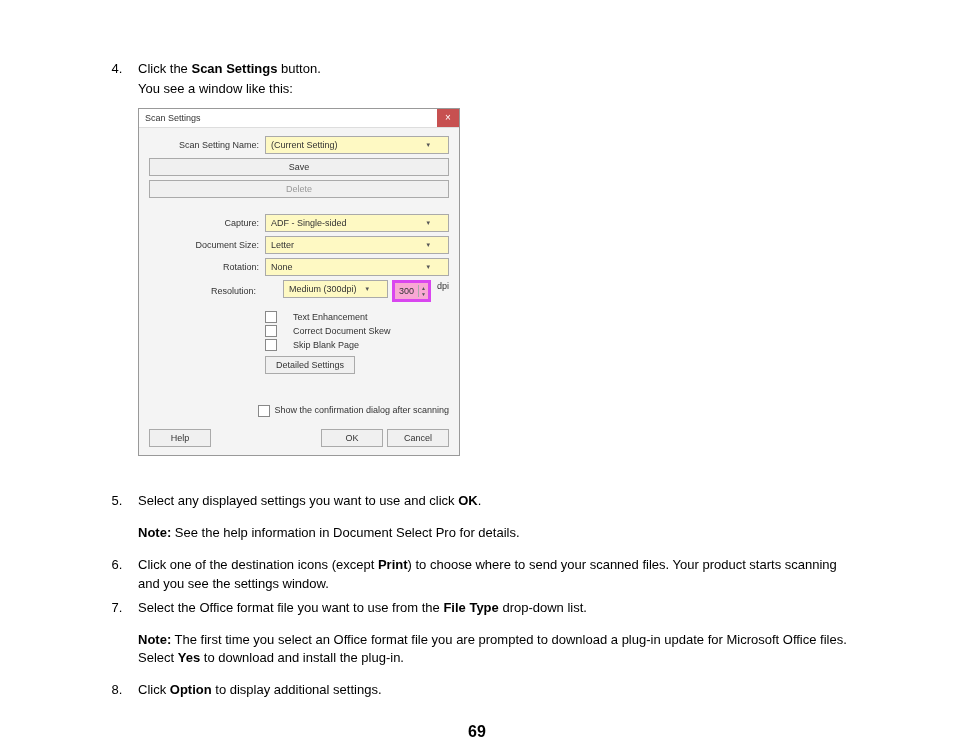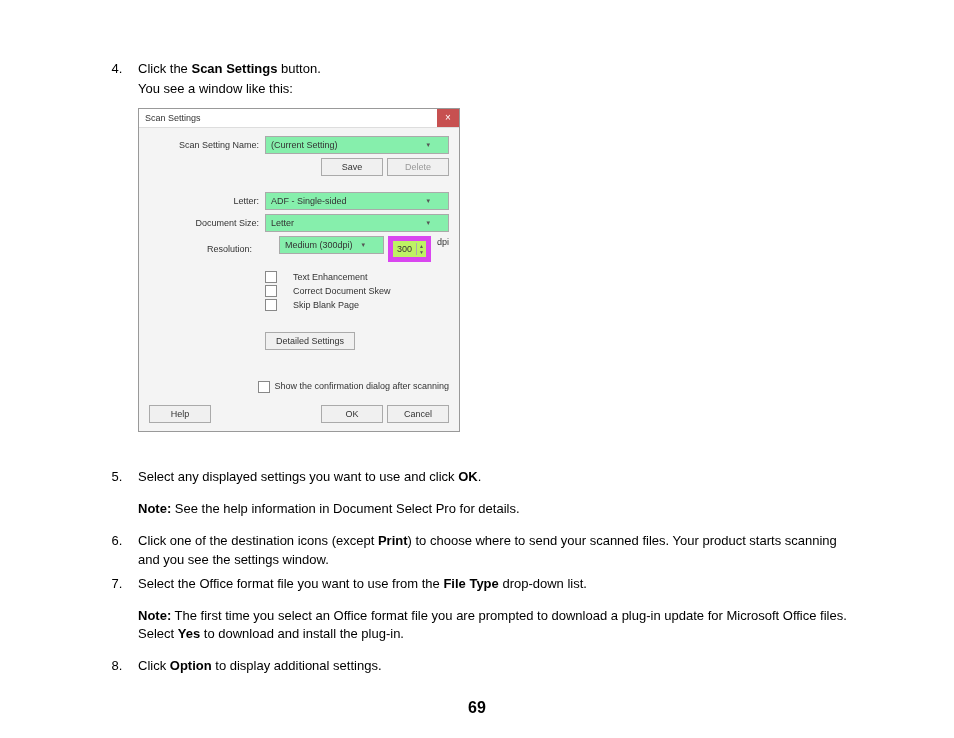--- a/index.html
+++ b/index.html
@@ -85,21 +85,21 @@
   }
   .form-control {
     flex: 1;
     display: flex;
     align-items: center;
   }
   .dropdown {
     flex: 1;
     height: 16px;
     border: 1px solid #aaa;
-    background: #86efac;
+    background: #fef9c3;
     display: flex;
     align-items: center;
     justify-content: space-between;
     padding: 0 18px 0 5px;
     font-size: 9px;
   }
   .dropdown.small {
     flex: none;
     width: 80px;
   }
@@ -119,45 +119,46 @@
     min-width: 40px;
   }
   .btn.disabled {
     color: #999;
   }
   .save-row {
     display: flex;
     justify-content: flex-end;
     gap: 4px;
     margin: 2px 0 16px 0;
+    flex-direction: column;
   }
   .section2 {
     padding-left: 20px;
   }
   .res-row {
     display: flex;
     align-items: flex-start;
     gap: 4px;
     margin-left: 21px;
   }
   .spinner {
     display: flex;
     align-items: center;
     height: 16px;
-    border: 5px solid #d946ef;
-    background: #bef264;
+    border: 3px solid #d946ef;
+    background: #f9a8d4;
   }
   .spinner-num { padding: 0 4px; font-size: 9px; }
   .spinner-btns { display: flex; flex-direction: column; border-left: 1px solid #aaa; }
   .spinner-btns div { font-size: 5px; line-height: 6px; padding: 0 2px; color: #555; }
   .unit { font-size: 9px; margin-left: 2px; }
   .checks { margin-top: 4px; }
   .check-row { display: flex; align-items: center; gap: 16px; height: 14px; }
   .checkbox { width: 10px; height: 10px; border: 1px solid #888; background: #fff; flex-shrink: 0; }
-  .detailed { margin-top: 20px; }
+  .detailed { margin-top: 4px; }
   .confirm-row {
     display: flex;
     justify-content: flex-end;
     align-items: center;
     gap: 4px;
     margin-top: 30px;
     font-size: 9px;
   }
   .footer-row {
     display: flex;
@@ -199,33 +200,42 @@
               </div>
             </div>
           </div>
           <div class="save-row">
             <div class="btn">Save</div>
             <div class="btn disabled">Delete</div>
           </div>
 
           <div class="section2">
             <div class="form-row">
-              <div class="form-label narrow">Letter:</div>
+              <div class="form-label narrow">Capture:</div>
               <div class="form-control">
                 <div class="dropdown">
                   <span>ADF - Single-sided</span>
                   <span class="chevron">▾</span>
                 </div>
               </div>
             </div>
             <div class="form-row">
               <div class="form-label narrow">Document Size:</div>
               <div class="form-control">
                 <div class="dropdown">
                   <span>Letter</span>
+                  <span class="chevron">▾</span>
+                </div>
+              </div>
+            </div>
+            <div class="form-row">
+              <div class="form-label narrow">Rotation:</div>
+              <div class="form-control">
+                <div class="dropdown">
+                  <span>None</span>
                   <span class="chevron">▾</span>
                 </div>
               </div>
             </div>
             <div class="form-row">
               <div class="form-label narrow">Resolution:</div>
               <div class="form-control res-row">
                 <div class="dropdown small">
                   <span>Medium (300dpi)</span>
                   <span class="chevron">▾</span>

